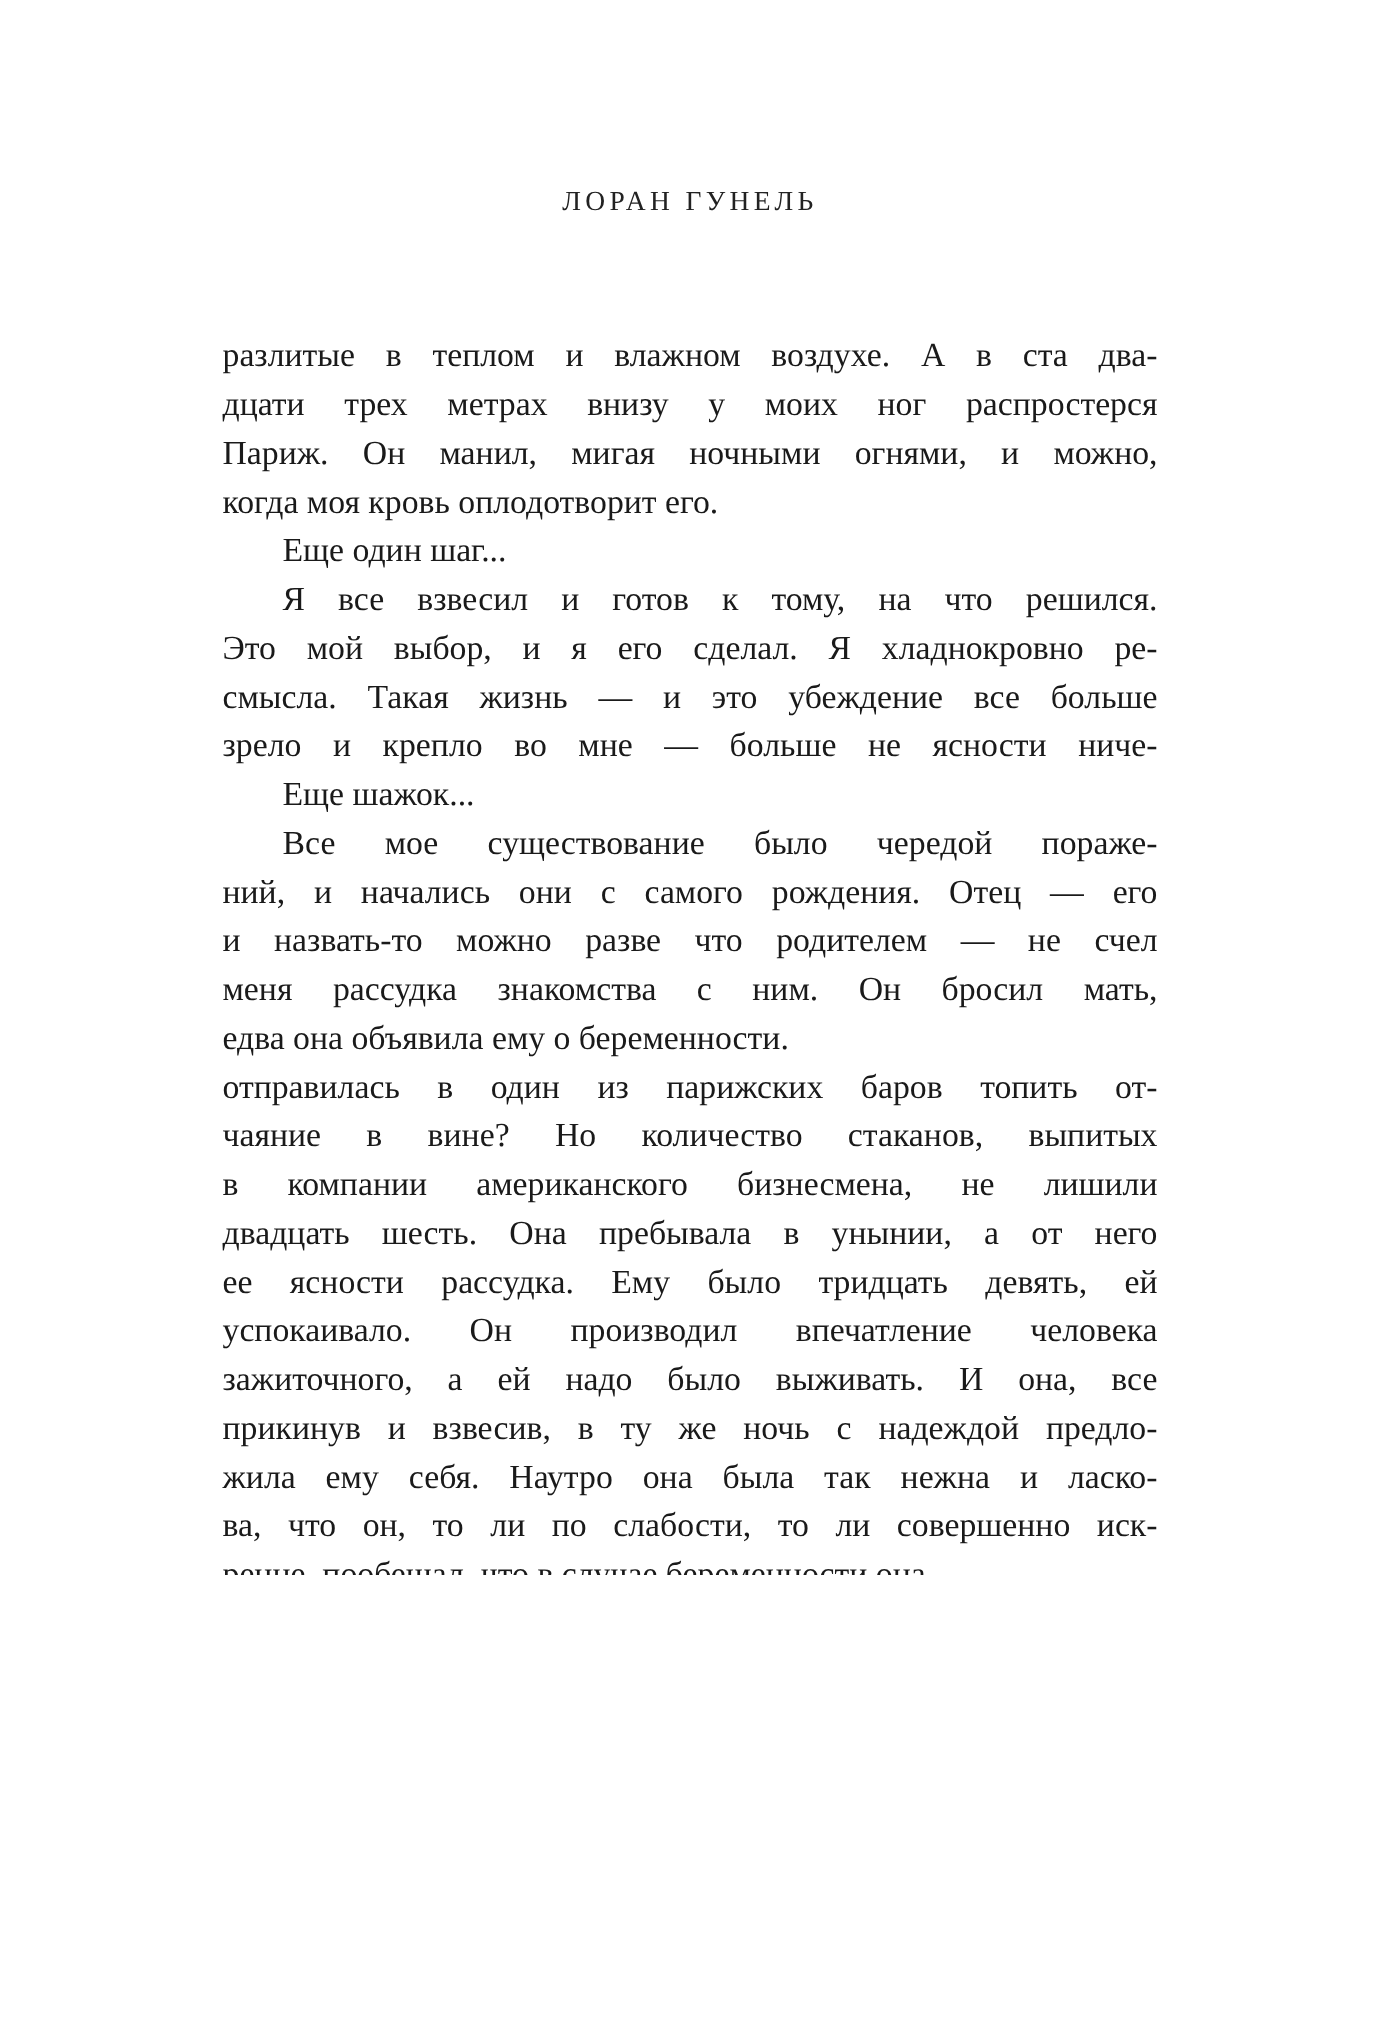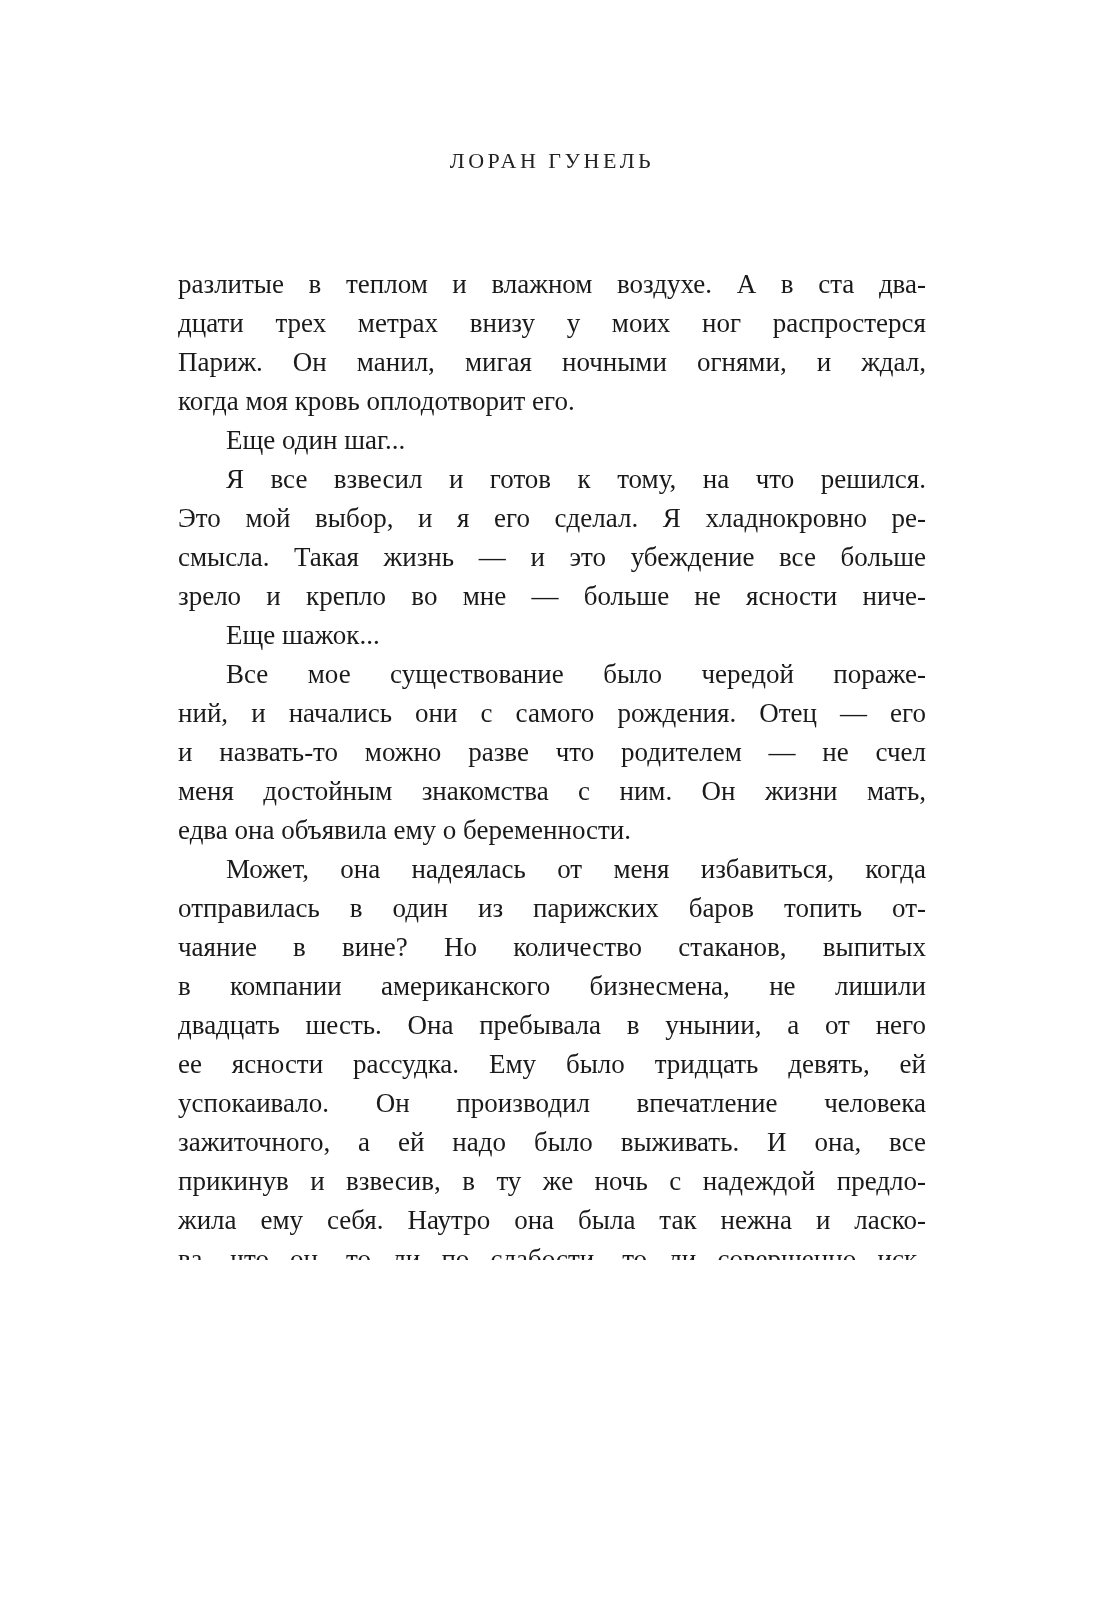--- a/index.html
+++ b/index.html
@@ -60,34 +60,33 @@
 </style>
 </head>
 <body>
 
 <div class="page">
   <div class="running-header">ЛОРАН ГУНЕЛЬ</div>
 
   <div class="text-block">
       <div class="line">разлитые в теплом и влажном воздухе. А в ста два-</div>
       <div class="line">дцати трех метрах внизу у моих ног распростерся</div>
-      <div class="line">Париж. Он манил, мигая ночными огнями, и ждал,</div>
+      <div class="line">Париж. Он манил, мигая ночными огнями, и можно,</div>
       <div class="line last">когда моя кровь оплодотворит его.</div>
       <div class="line last indent">Еще один шаг...</div>
       <div class="line indent">Я все взвесил и готов к тому, на что решился.</div>
       <div class="line">Это мой выбор, и я его сделал. Я хладнокровно ре-</div>
       <div class="line">смысла. Такая жизнь — и это убеждение все больше</div>
       <div class="line">зрело и крепло во мне — больше не ясности ниче-</div>
       <div class="line last indent">Еще шажок...</div>
       <div class="line indent">Все мое существование было чередой пораже-</div>
       <div class="line">ний, и начались они с самого рождения. Отец — его</div>
       <div class="line">и назвать-то можно разве что родителем — не счел</div>
-      <div class="line">меня достойным знакомства с ним. Он жизни мать,</div>
+      <div class="line">меня рассудка знакомства с ним. Он бросил мать,</div>
       <div class="line last">едва она объявила ему о беременности.</div>
-      <div class="line indent">Может, она надеялась от меня избавиться, когда</div>
       <div class="line">отправилась в один из парижских баров топить от-</div>
       <div class="line">чаяние в вине? Но количество стаканов, выпитых</div>
       <div class="line">в компании американского бизнесмена, не лишили</div>
       <div class="line">двадцать шесть. Она пребывала в унынии, а от него</div>
       <div class="line">ее ясности рассудка. Ему было тридцать девять, ей</div>
       <div class="line">успокаивало. Он производил впечатление человека</div>
       <div class="line">зажиточного, а ей надо было выживать. И она, все</div>
       <div class="line">прикинув и взвесив, в ту же ночь с надеждой предло-</div>
       <div class="line">жила ему себя. Наутро она была так нежна и ласко-</div>
       <div class="line">ва, что он, то ли по слабости, то ли совершенно иск-</div>

